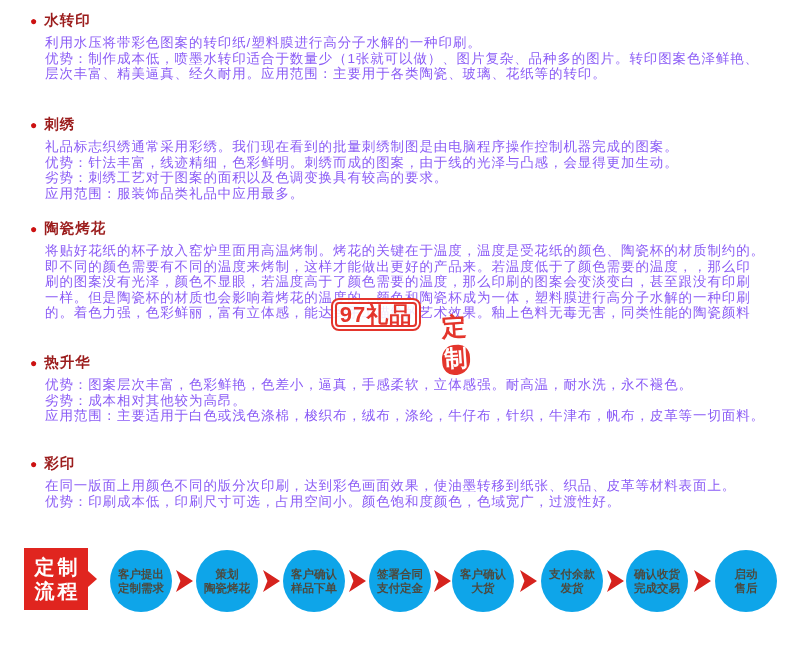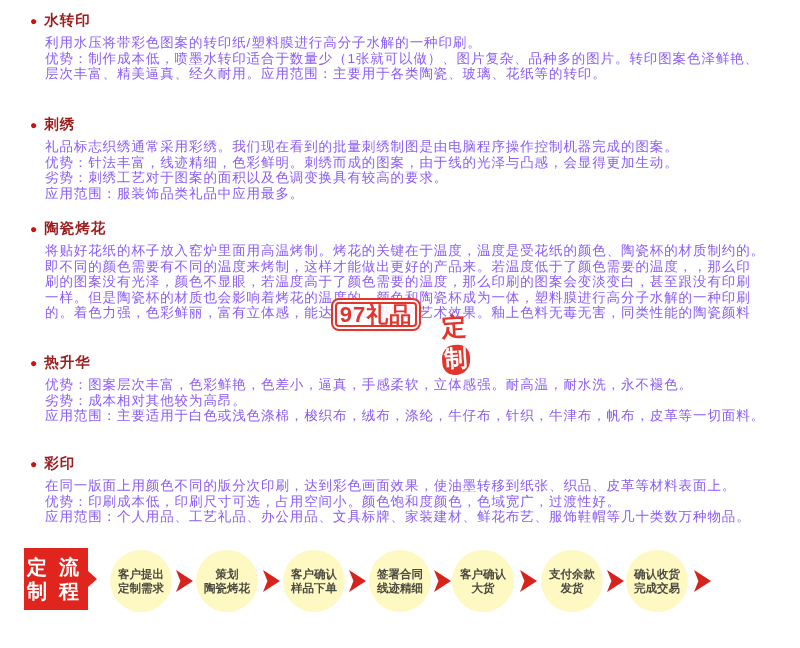--- a/index.html
+++ b/index.html
@@ -19,26 +19,26 @@
   .wm-badge span{color:#e4352c;font-size:22px;font-weight:bold;letter-spacing:1px;line-height:1;}
   .wm-seal{position:absolute;left:440px;top:313px;width:30px;z-index:5;transform:rotate(-4deg);
            display:flex;flex-direction:column;align-items:center;}
   .wm-seal .st{color:#e4352c;font-size:25px;font-weight:bold;line-height:26px;}
   .wm-seal .sb{color:#fff;background:#e4352c;font-size:23px;font-weight:bold;line-height:26px;
                width:28px;height:30px;text-align:center;border-radius:45% 40% 50% 42%;margin-top:6px;}
 
   
   .flow{position:absolute;left:0;top:548px;width:800px;height:64px;}
   .flow-label{position:absolute;left:24px;top:0;width:64px;height:62px;background:#e0251f;
-              display:flex;flex-direction:row;align-items:center;justify-content:center;}
+              display:flex;flex-direction:column;align-items:center;justify-content:center;}
   .flow-label span{color:#ffffff;font-size:20px;font-weight:bold;letter-spacing:3px;line-height:24px;
                    margin-left:3px;}
   .flow-pointer{position:absolute;left:88px;top:23px;width:0;height:0;
                 border-left:9px solid #e0251f;border-top:8px solid transparent;border-bottom:8px solid transparent;}
-  .step{position:absolute;top:2px;width:62px;height:62px;border-radius:50%;background:#fef9c3;
+  .step{position:absolute;top:2px;width:62px;height:62px;border-radius:50%;background:#0ea5e9;
         display:flex;flex-direction:column;align-items:center;justify-content:center;}
   .step span{color:#4b4a40;font-size:11.5px;font-weight:bold;line-height:14.5px;white-space:nowrap;}
   .arrow{position:absolute;top:22px;width:17px;height:22px;background:#d6231e;
          clip-path:polygon(0 0,100% 50%,0 100%,26% 50%);}
 </style>
 </head>
 <body>
 
 <div class="page">
 
@@ -94,21 +94,20 @@
   </section>
 
   <section class="sec" style="top:456px">
     <div class="sec-head">
       <span class="bullet">●</span>
       <span class="sec-title">彩印</span>
     </div>
     <div class="sec-body">
       <div class="ln">在同一版面上用颜色不同的版分次印刷，达到彩色画面效果，使油墨转移到纸张、织品、皮革等材料表面上。</div>
       <div class="ln">优势：印刷成本低，印刷尺寸可选，占用空间小。颜色饱和度颜色，色域宽广，过渡性好。</div>
-      <div class="ln">应用范围：个人用品、工艺礼品、办公用品、文具标牌、家装建材、鲜花布艺、服饰鞋帽等几十类数万种物品。</div>
     </div>
   </section>
 
   <div class="wm-badge">
     <span>97礼品</span>
   </div>
   <div class="wm-seal">
     <span class="st">定</span>
     <span class="sb">制</span>
   </div>
@@ -133,21 +132,21 @@
     <div class="arrow" style="left:263px"></div>
 
     <div class="step" style="left:283px">
       <span>客户确认</span>
       <span>样品下单</span>
     </div>
     <div class="arrow" style="left:349px"></div>
 
     <div class="step" style="left:369px">
       <span>签署合同</span>
-      <span>线迹精细</span>
+      <span>支付定金</span>
     </div>
     <div class="arrow" style="left:434px"></div>
 
     <div class="step" style="left:452px">
       <span>客户确认</span>
       <span>大货</span>
     </div>
     <div class="arrow" style="left:520px"></div>
 
     <div class="step" style="left:541px">
@@ -155,15 +154,19 @@
       <span>发货</span>
     </div>
     <div class="arrow" style="left:607px"></div>
 
     <div class="step" style="left:626px">
       <span>确认收货</span>
       <span>完成交易</span>
     </div>
     <div class="arrow" style="left:694px"></div>
 
+    <div class="step" style="left:715px">
+      <span>启动</span>
+      <span>售后</span>
+    </div>
   </div>
 
 </div>
 
 </body></html>

